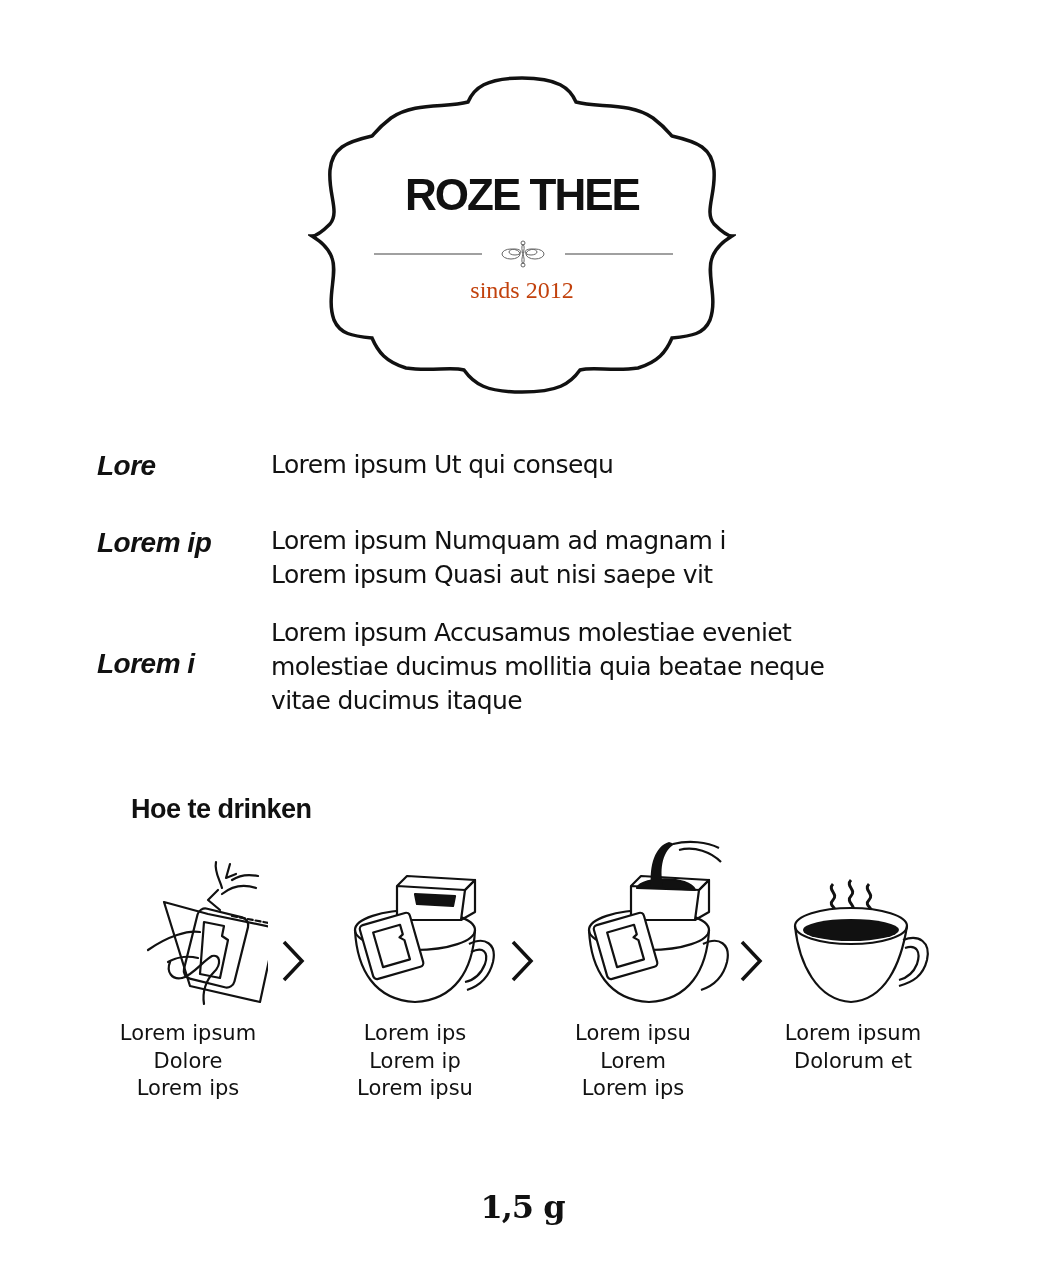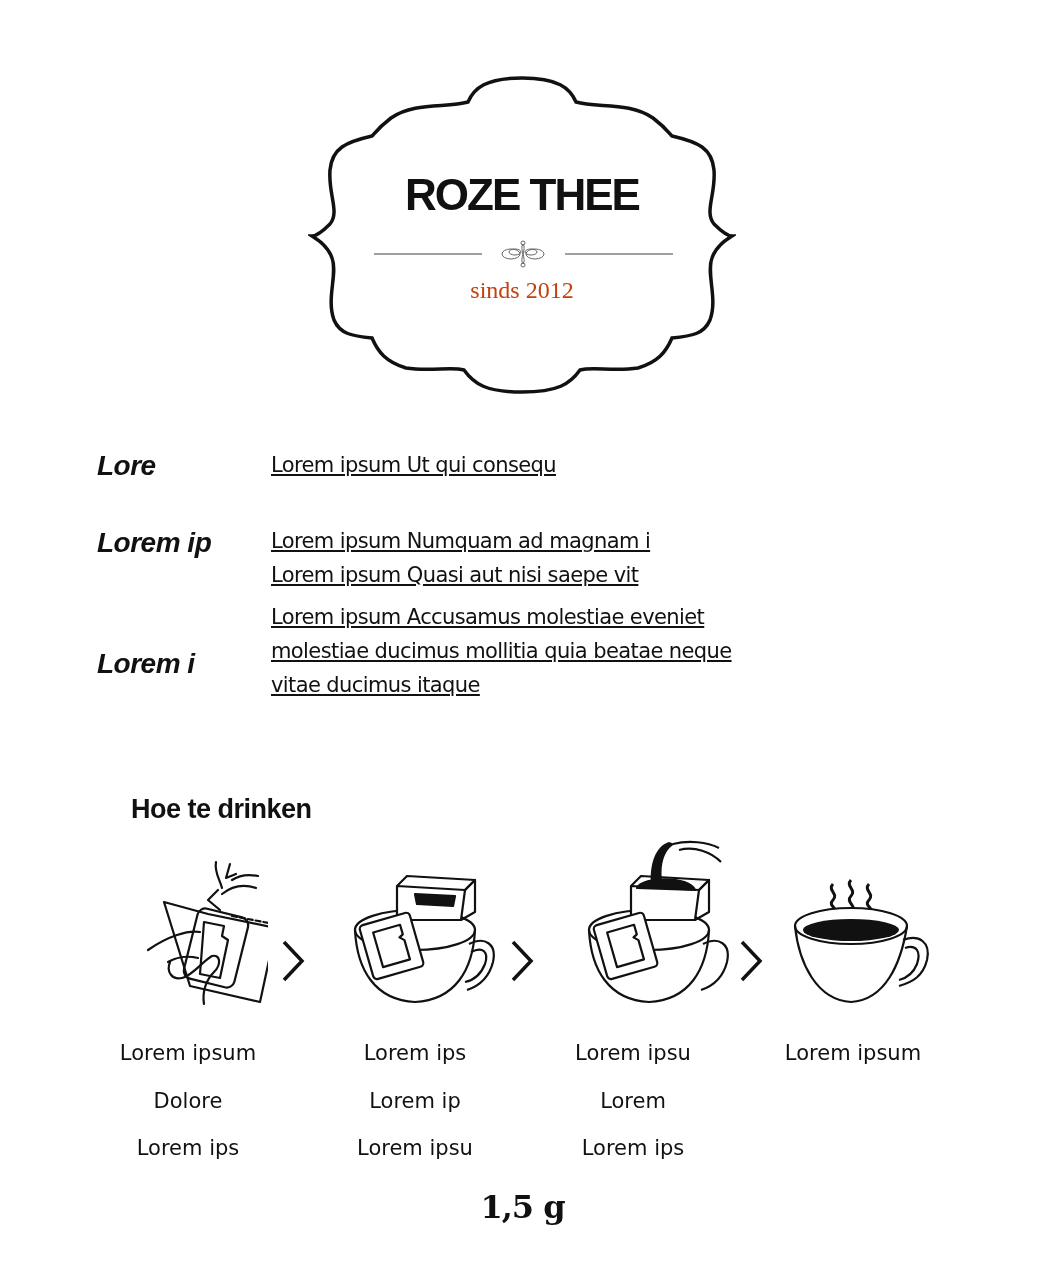--- a/index.html
+++ b/index.html
@@ -9,30 +9,30 @@
   
   #badge { left: 308px; top: 74px; width: 428px; height: 322px; }
   #badge svg { position: absolute; left: 0; top: 0; }
   .brand-title { position: absolute; left: 0; width: 428px; top: 96px; text-align: center;
     font-family: Liberation Sans, sans-serif; font-weight: bold; font-size: 44px; letter-spacing: -2px; color: #111; }
   .brand-sub { position: absolute; left: 0; width: 428px; top: 203px; text-align: center;
     font-family: "Liberation Serif", serif; font-size: 24px; color: #c2410c; }
 
   
   .row-label { position: absolute; left: 97px; font-family: "Liberation Sans", sans-serif; font-weight: bold; font-size: 28px; color: #111; letter-spacing: -0.5px; font-style: italic; }
-  .row-value { position: absolute; left: 271px; width: 640px; font-family: "DejaVu Sans", sans-serif; font-size: 21px; line-height: 34px; color: #111; letter-spacing: -0.6px; text-decoration: underline; }
+  .row-value { position: absolute; left: 271px; width: 640px; font-family: "DejaVu Sans", sans-serif; font-size: 25px; line-height: 34px; color: #111; letter-spacing: -0.6px; }
   .row-value div { white-space: nowrap; }
 
   .section-title { position: absolute; left: 95px; top: 794px; font-family: "Liberation Sans", sans-serif; font-weight: bold; font-size: 27px; color: #111; letter-spacing: -0.5px; margin-left: 36px; }
 
   .step { position: absolute; top: 840px; width: 220px; }
   .step svg { display: block; margin: 0 auto; }
   .step-caption { position: absolute; top: 180px; left: 0; width: 220px; text-align: center;
     font-family: "DejaVu Sans", sans-serif; font-size: 21px; line-height: 27.5px; color: #111; }
-  .step-caption div { white-space: nowrap; margin-top: 20px; }
+  .step-caption div { white-space: nowrap; }
 
   .arrow { position: absolute; top: 938px; }
 
   .weight { position: absolute; left: 0; width: 1045px; top: 1188px; text-align: center;
     font-family: "DejaVu Serif", serif; font-weight: bold; font-size: 32px; color: #111; letter-spacing: -1px; }
 </style>
 </head>
 <body>
 
 <div id="badge" class="abs">
@@ -84,21 +84,21 @@
   <div>Lorem ipsum Ut qui consequ</div>
 </div>
 
 <div class="row-label" style="top:527px">Lorem ip</div>
 <div class="row-value" style="top:524px">
   <div>Lorem ipsum Numquam ad magnam i</div>
   <div>Lorem ipsum Quasi aut nisi saepe vit</div>
 </div>
 
 <div class="row-label" style="top:648px">Lorem i</div>
-<div class="row-value" style="top:600px">
+<div class="row-value" style="top:616px">
   <div>Lorem ipsum Accusamus molestiae eveniet</div>
   <div>molestiae ducimus mollitia quia beatae neque</div>
   <div>vitae ducimus itaque</div>
 </div>
 
 <div class="section-title">Hoe te drinken</div>
 
 <div class="step" style="left:78px">
   <svg width="160" height="170" viewBox="0 0 160 170" fill="none" stroke="#111" stroke-width="2.2" stroke-linejoin="round" stroke-linecap="round">
     <path d="M66,66 L110,78 L178,92 L162,166 L92,150 Z" transform="translate(-10,-4)"></path>
@@ -186,16 +186,17 @@
     <path d="M78,40 C72,46 84,50 78,56 C72,62 84,66 80,72" stroke-width="3"></path>
     <path d="M96,44 C90,50 102,54 96,60 C90,66 102,68 98,74" stroke-width="3"></path>
     <ellipse cx="78" cy="86" rx="56" ry="18" fill="#fff"></ellipse>
     <ellipse cx="78" cy="90" rx="48" ry="11" fill="#111" stroke="none"></ellipse>
     <path d="M22,86 C26,124 44,160 78,162 C112,160 128,124 134,86"></path>
     <path d="M130,100 C146,94 158,102 154,120 C150,136 140,142 126,146"></path>
     <path d="M132,108 C144,104 148,112 144,124 C140,134 134,138 126,140"></path>
   </svg>
   <div class="step-caption" style="left:0px">
     <div>Lorem ipsum</div>
+    <div>Dolorum et</div>
   </div>
 </div>
 
 <div class="weight">1,5 g</div>
 
 </body></html>

